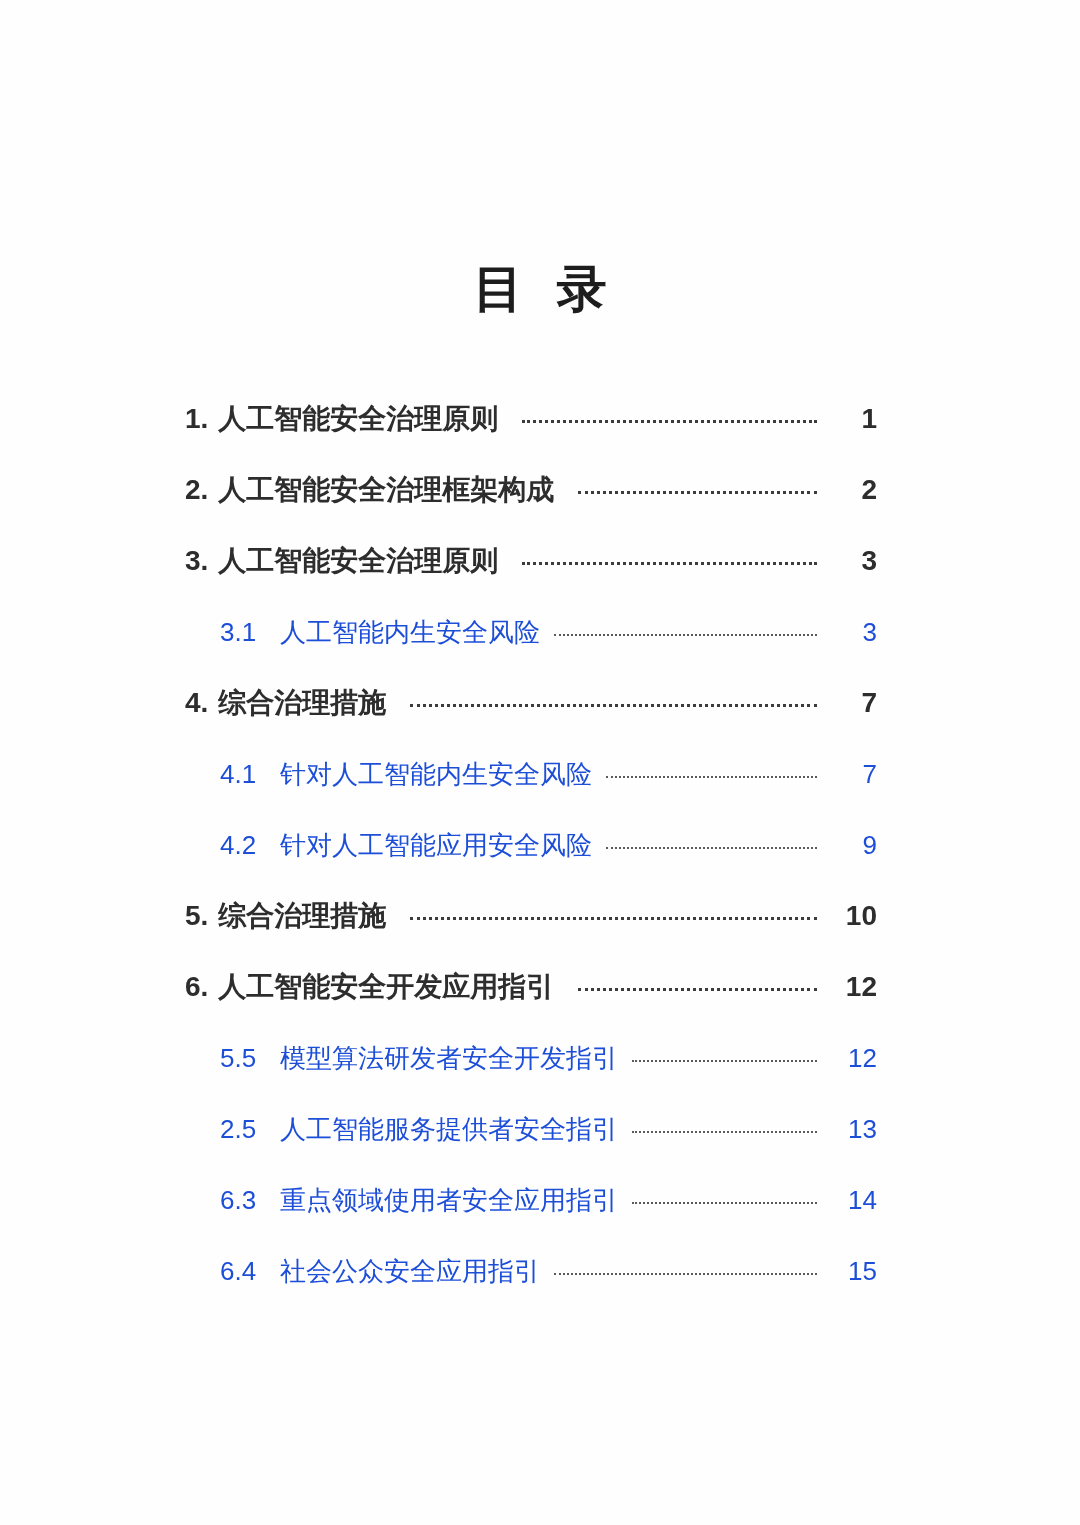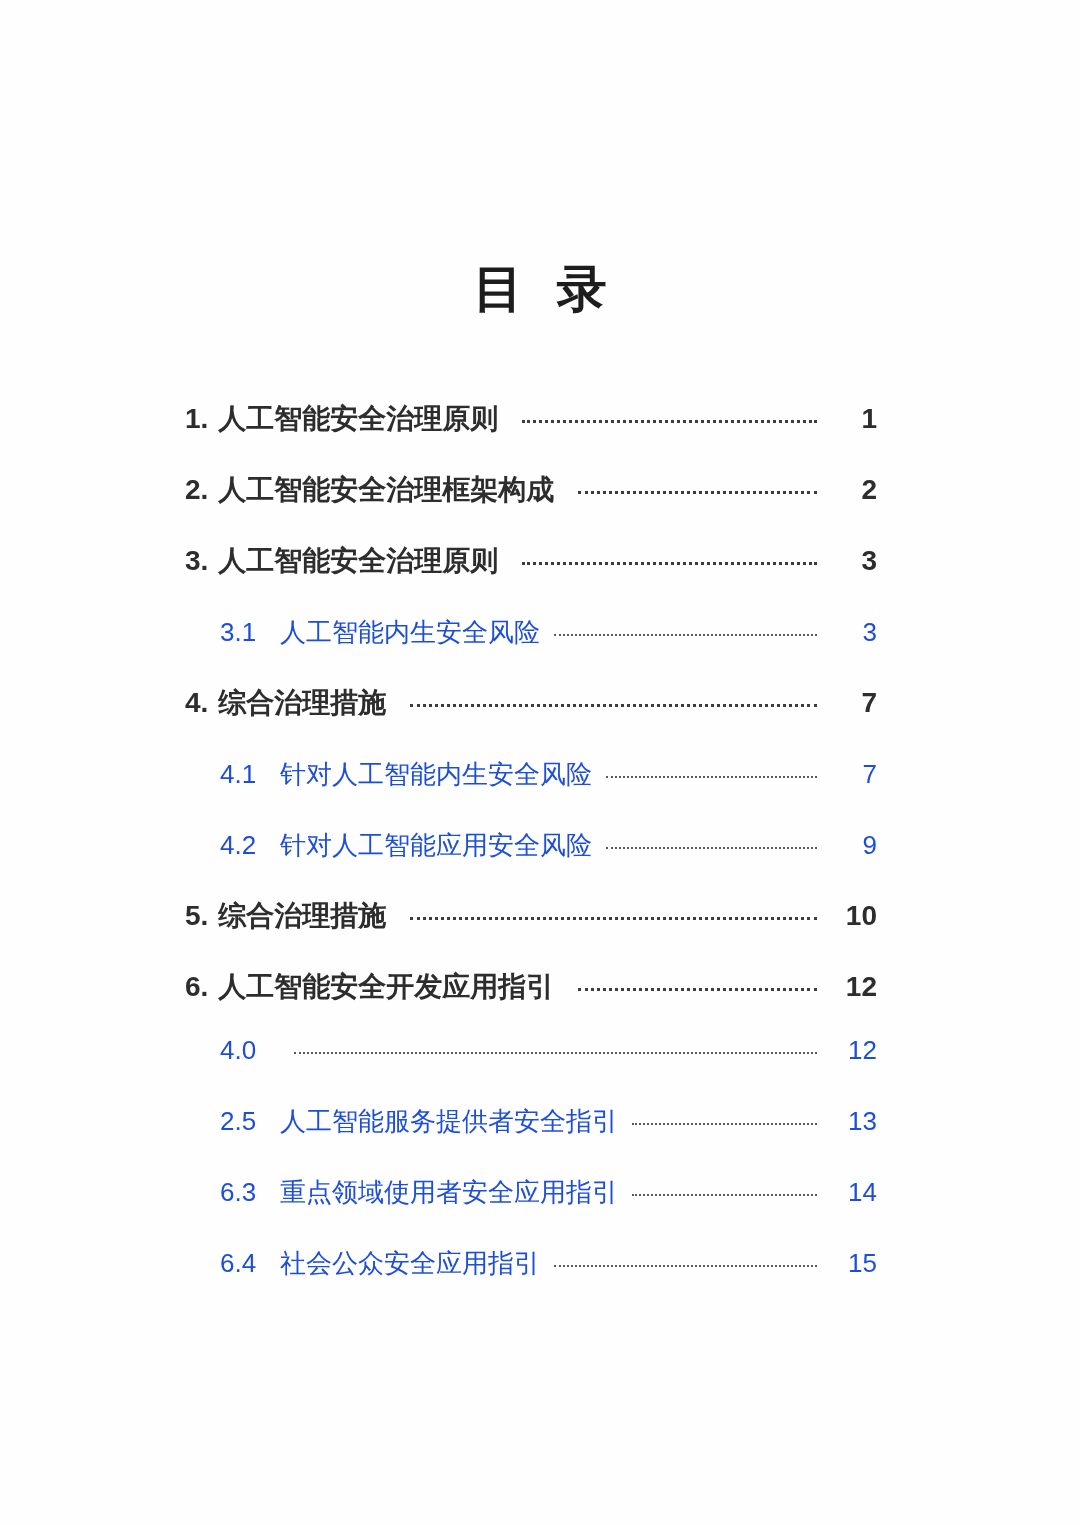--- a/index.html
+++ b/index.html
@@ -144,21 +144,22 @@
       <span class="leader"></span>
       <span class="pg">10</span>
     </div>
       <div class="row level-1">
       <span class="num">6.</span>
       <span class="label">人工智能安全开发应用指引</span>
       <span class="leader"></span>
       <span class="pg">12</span>
     </div>
       <div class="row level-2">
-      <span class="num">4.0</span>
+      <span class="num">5.5</span>
+      <span class="label">模型算法研发者安全开发指引</span>
       <span class="leader"></span>
       <span class="pg">12</span>
     </div>
       <div class="row level-2">
       <span class="num">2.5</span>
       <span class="label">人工智能服务提供者安全指引</span>
       <span class="leader"></span>
       <span class="pg">13</span>
     </div>
       <div class="row level-2">

